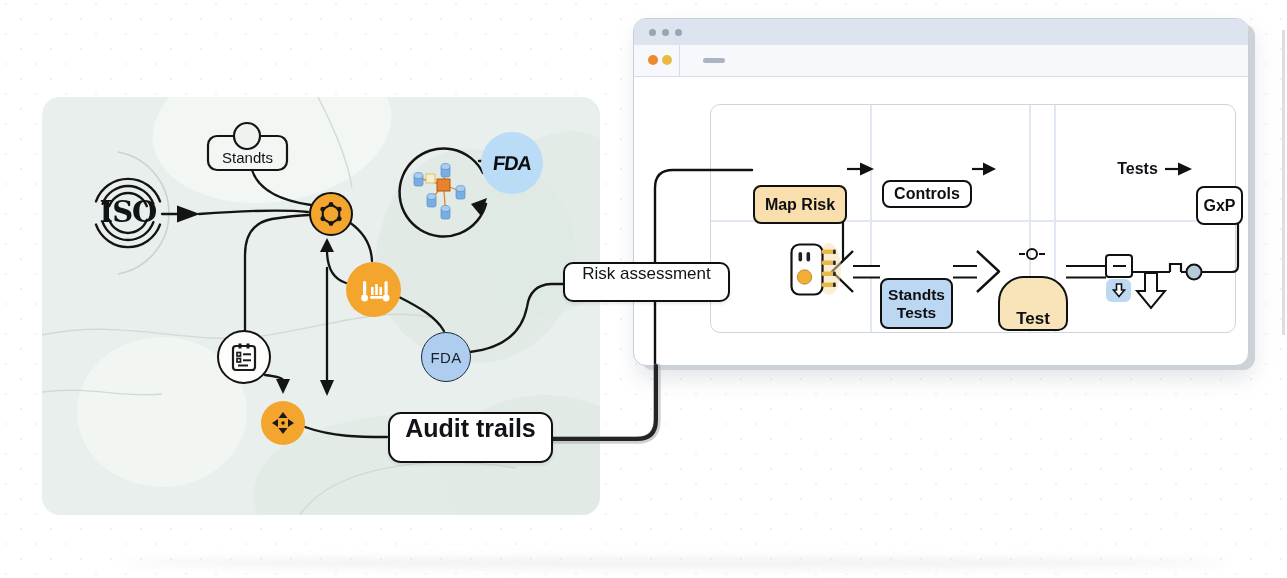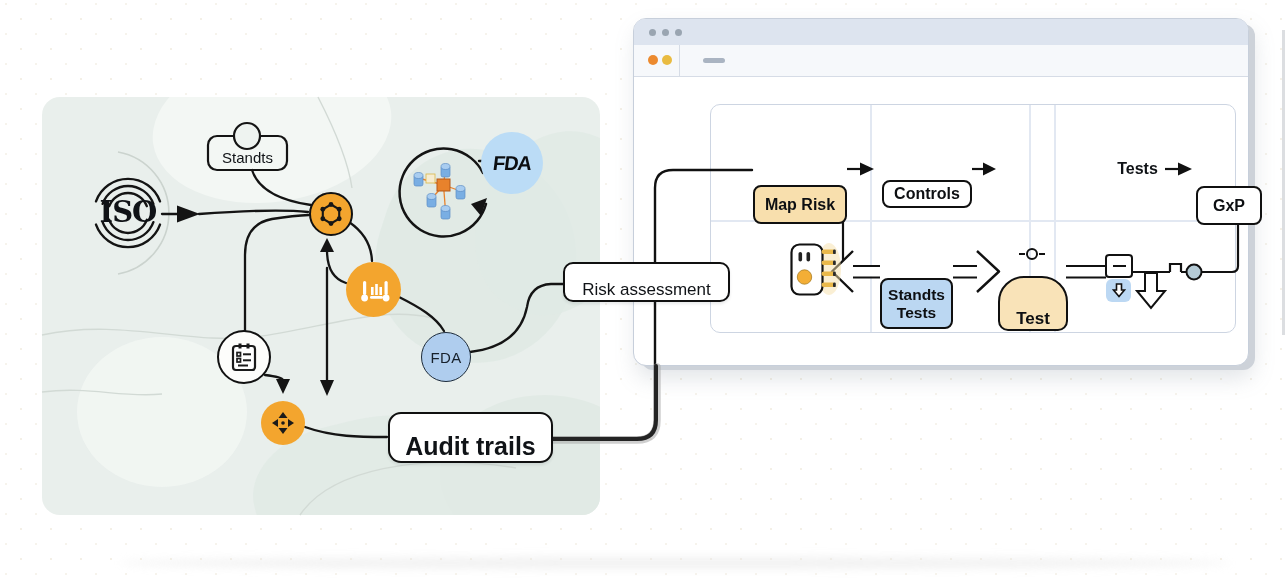--- a/index.html
+++ b/index.html
@@ -10,21 +10,21 @@
     background-size:30px 30px,30px 30px;background-position:6px 4px,21px 19px;
     font-family:"Liberation Sans",sans-serif;color:#101317;}
   .abs{position:absolute;box-sizing:border-box;}
   
   .panel{left:42px;top:97px;width:558px;height:418px;background:#e9efec;border-radius:18px;overflow:hidden;z-index:1;}
   .blob{position:absolute;}
   
   .circle{border-radius:50%;display:flex;align-items:center;justify-content:center;z-index:4;}
   .orange{background:#F3A52E;}
   
-  .label-box{background:#ffffff;border:2px solid #101010;display:flex;align-items:flex-end;justify-content:center;z-index:5;box-shadow:0 2px 3px rgba(40,50,60,.10);}
+  .label-box{background:#ffffff;border:2px solid #101010;display:flex;align-items:flex-start;justify-content:center;z-index:5;box-shadow:0 2px 3px rgba(40,50,60,.10);}
   
   .bwin{left:633px;top:18px;width:616px;height:348px;background:#ffffff;border:1.5px solid #c7cfdb;border-radius:13px;z-index:2;
     box-shadow:7px 5px 0 -1px #cdd2d9, 4px 12px 22px rgba(120,130,145,.22);}
   .bwin .titlebar{position:absolute;left:0;top:0;right:0;height:26px;background:#dde4ef;border-radius:11px 11px 0 0;border-bottom:1px solid #c9d1de;}
   .bwin .tabbar{position:absolute;left:0;top:26px;right:0;height:31px;background:#f6f8fb;border-bottom:1.5px solid #d6dce6;}
   .tabcell{position:absolute;left:0;top:0;width:45px;height:100%;border-right:1.5px solid #d6dce6;}
   .dot{position:absolute;border-radius:50%;}
   .gdot{width:7px;height:7px;background:#9aa5b1;top:10px;}
   .tab-dash{position:absolute;left:69px;top:13px;width:22px;height:4.5px;background:#aab4c2;border-radius:2.5px;}
   .ipanel{position:absolute;left:76px;top:85px;width:524px;height:227px;border:1.5px solid #cdd5e2;border-radius:10px;overflow:hidden;}
@@ -305,21 +305,21 @@
 
   <div class="abs fnode tan" style="left:753px;top:149px;width:94px;height:39px;">
     <span>Map Risk</span>
   </div>
   <div class="abs fnode" style="left:882px;top:144px;width:90px;height:28px;">
     <span>Controls</span>
   </div>
   <div class="abs txt" style="left:1110px;top:159px;width:55px;height:20px;font-size:16px;font-weight:600;">
     <span>Tests</span>
   </div>
-  <div class="abs fnode" style="left:1196px;top:150px;width:66px;height:39px;">
+  <div class="abs fnode" style="left:1196px;top:150px;width:47px;height:39px;">
     <span>GxP</span>
   </div>
 
   <div class="abs fnode bluebox" style="left:880px;top:242px;width:73px;height:51px;flex-direction:column;font-size:15.5px;line-height:1.15;">
     <span>Standts</span>
     <span>Tests</span>
   </div>
   <div class="abs fnode" style="left:998px;top:240px;width:70px;height:55px;background:#F9E3B8;border-radius:26px 26px 10px 10px;align-items:flex-end;font-size:17px;">
     <span>Test</span>
   </div>

